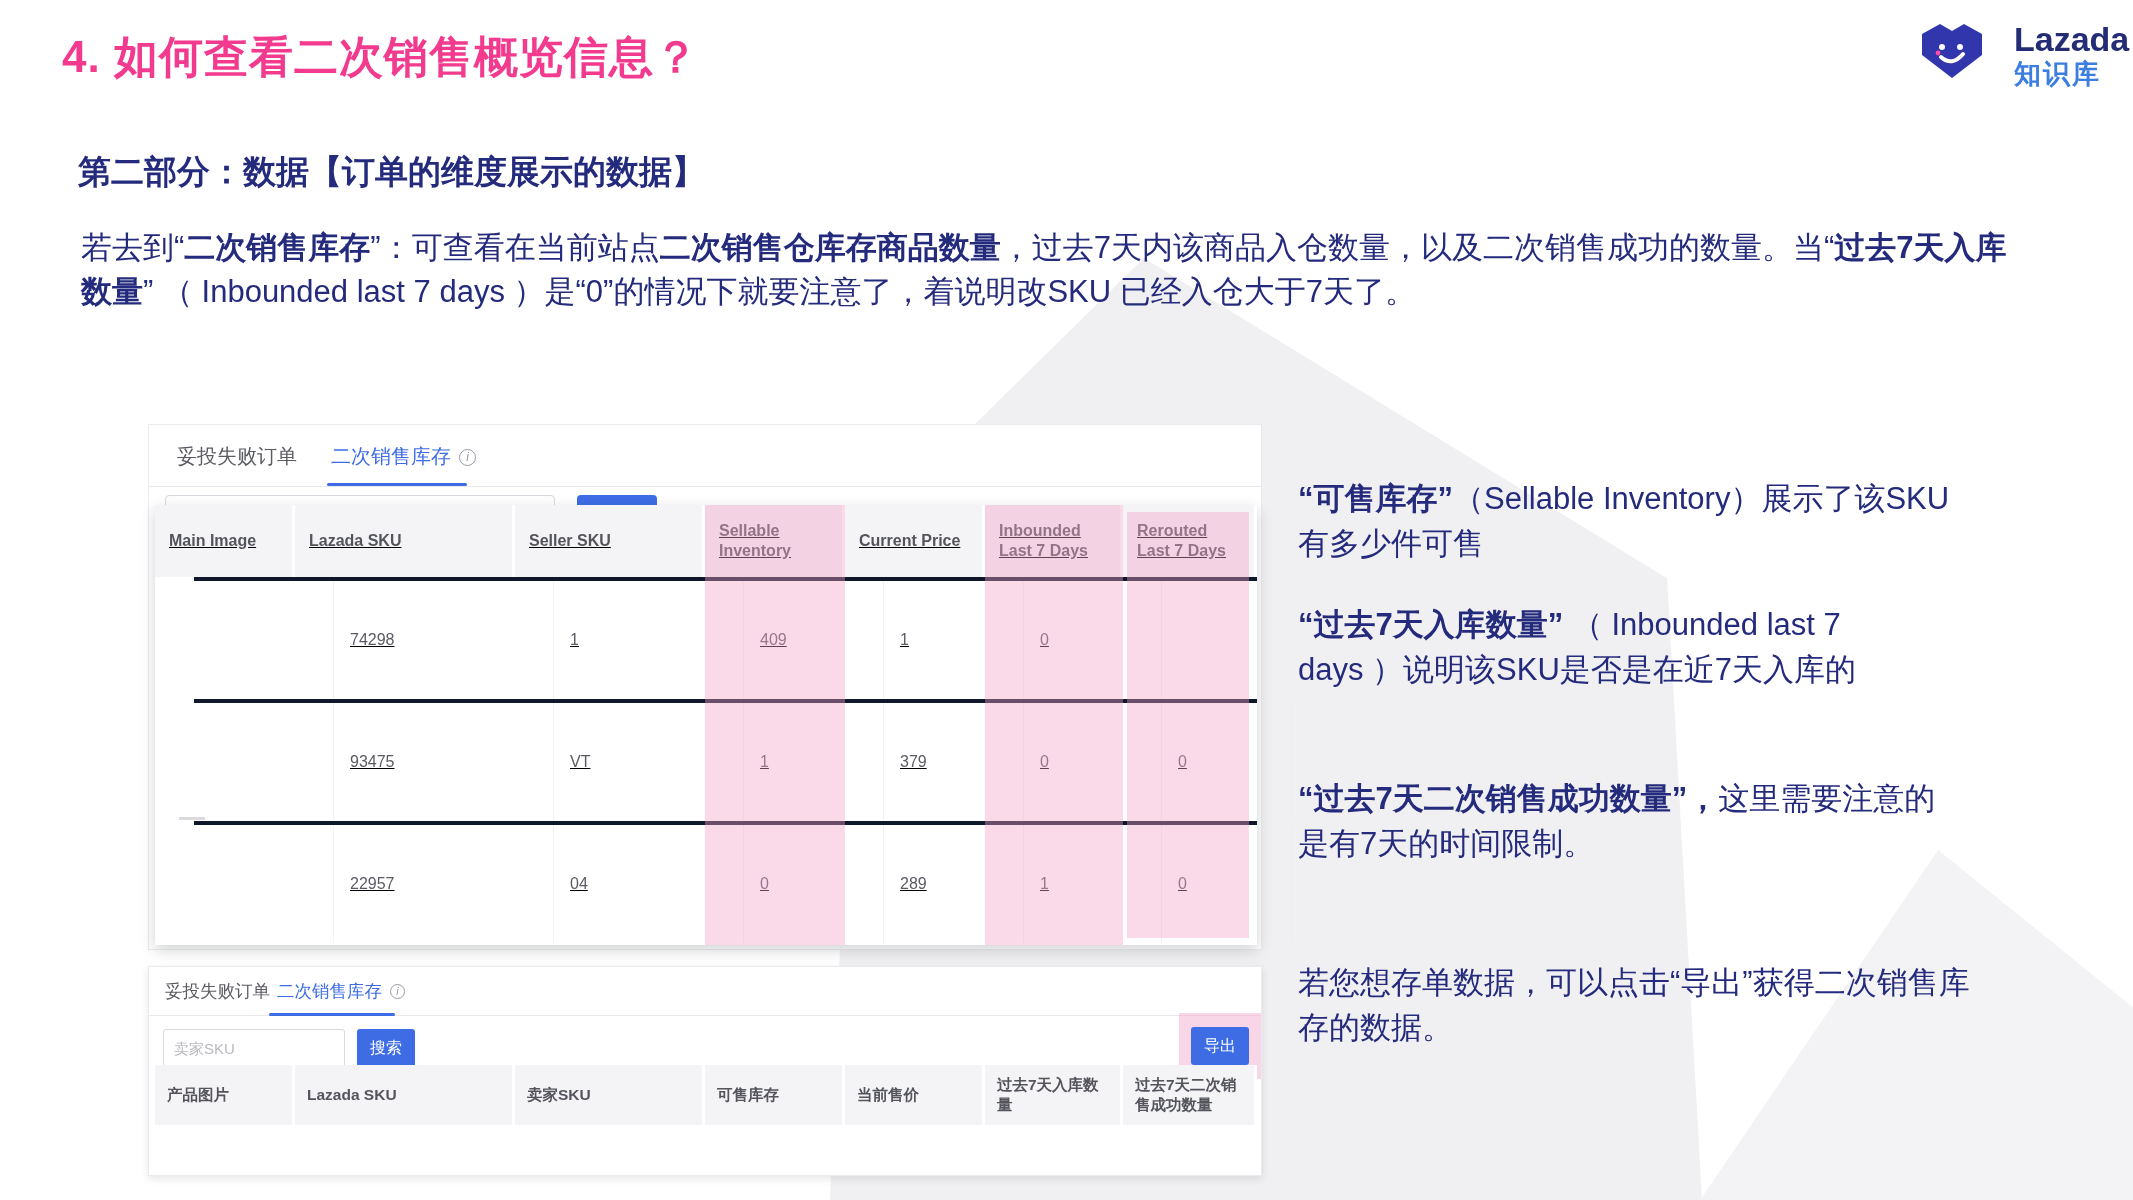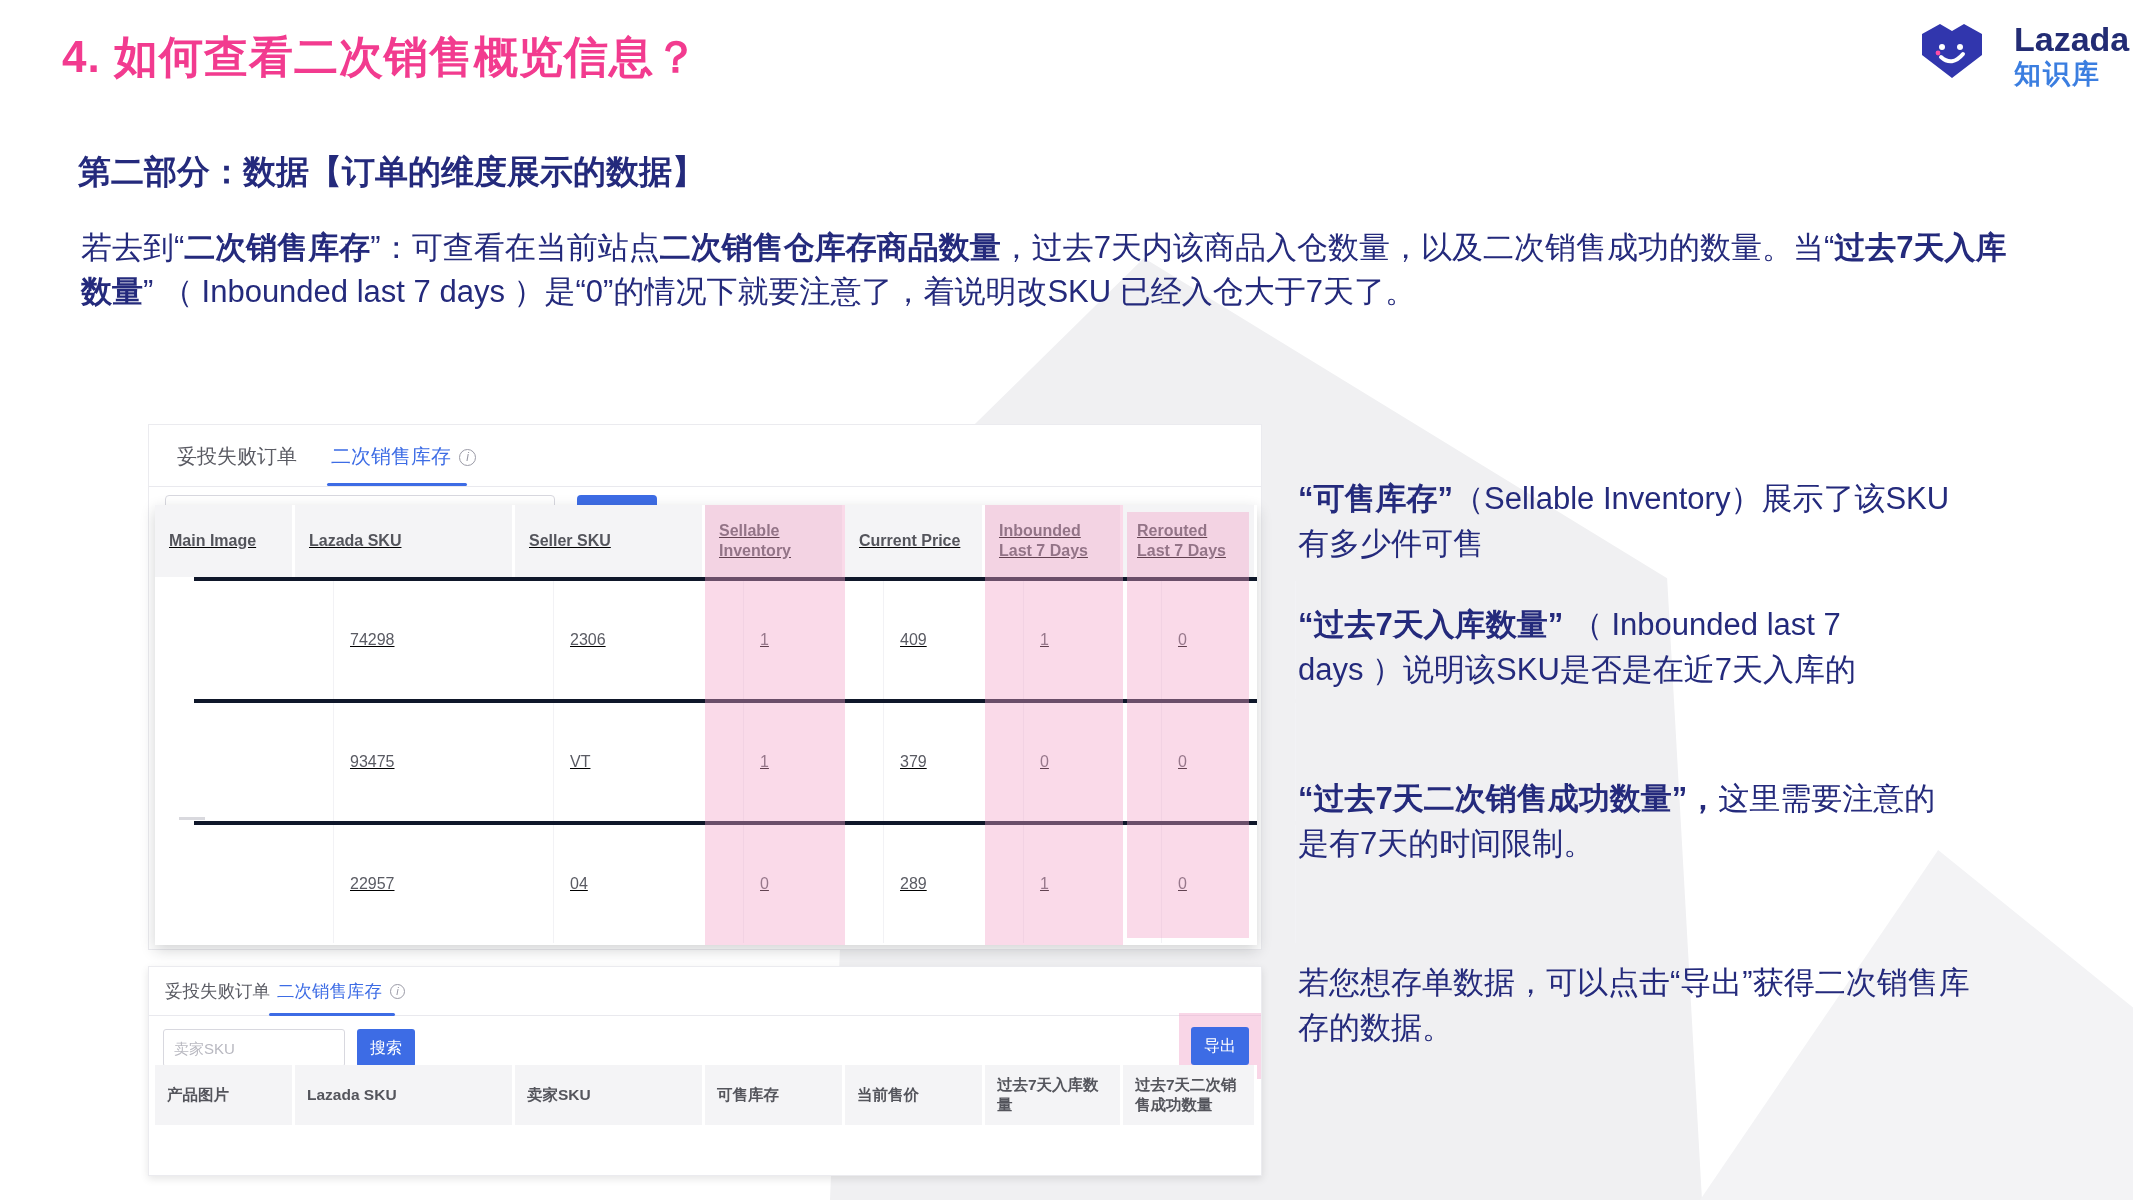--- a/index.html
+++ b/index.html
@@ -122,21 +122,20 @@
         <div>Lazada SKU</div>
         <div>Seller SKU</div>
         <div>Sellable Inventory</div>
         <div>Current Price</div>
         <div>Inbounded Last 7 Days</div>
         <div>Rerouted Last 7 Days</div>
       </div>
       <div class="trow">
         <div></div>
         <div>74298</div>
-        <div>2306</div>
         <div>1</div>
         <div>409</div>
         <div>1</div>
         <div>0</div>
       </div>
       <div class="trow">
         <div></div>
         <div>93475</div>
         <div>VT</div>
         <div>1</div>

